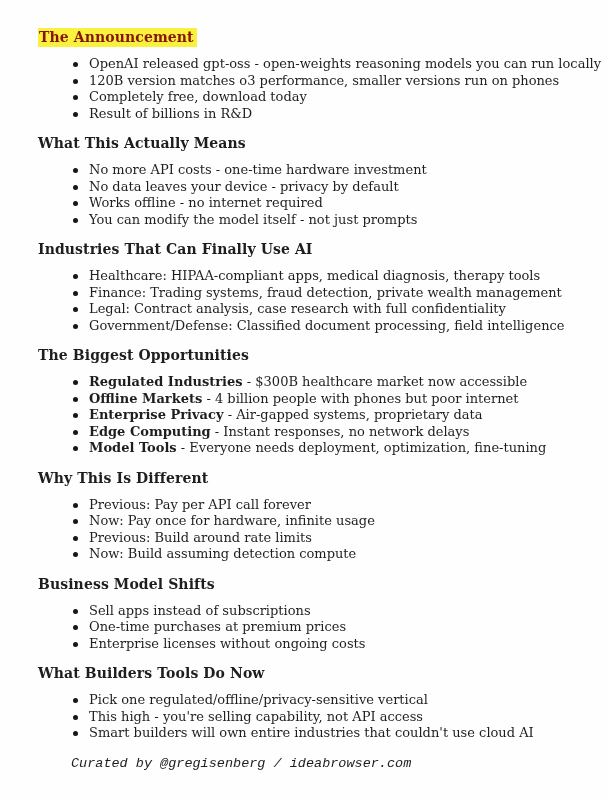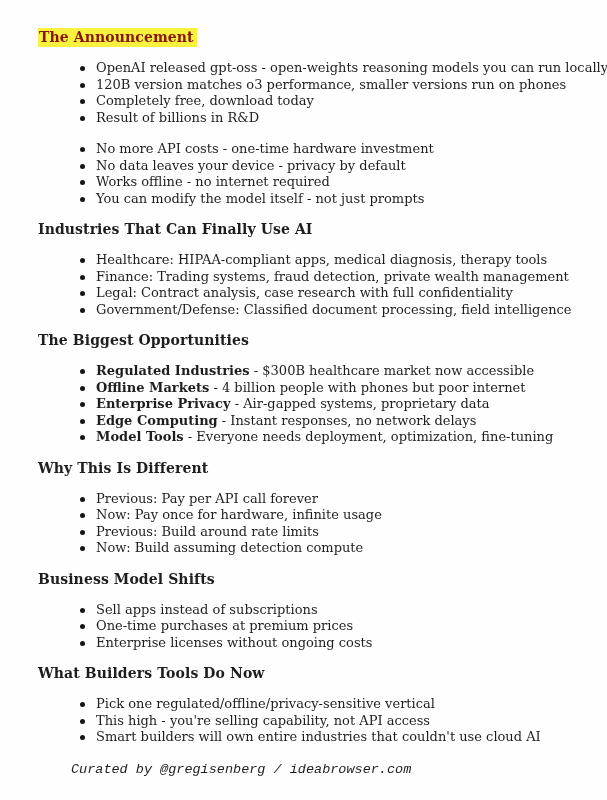--- a/index.html
+++ b/index.html
@@ -29,21 +29,21 @@
   #sections h2.section-heading:first-child {
     margin-top: 0;
   }
   .highlight {
     background: var(--highlight-color, #f8f23e);
     color: var(--heading-red, #871408);
     padding: 1px 3px 2px 1px;
   }
   ul.bullet-list {
     list-style: none;
-    margin: 15px;
+    margin: 8px;
     padding: 0 0 0 26px;
   }
   li.bullet-item {
     position: relative;
     font-size: 13px;
     line-height: 16.5px;
     padding-left: 17px;
     white-space: nowrap;
   }
   li.bullet-item::before {
@@ -73,20 +73,21 @@
 
 <div class="page">
   <div id="sections">
       <h2 class="section-heading"><span class="highlight">The Announcement</span></h2>
       <ul class="bullet-list">
         <li class="bullet-item">OpenAI released gpt-oss - open-weights reasoning models you can run locally</li>
         <li class="bullet-item">120B version matches o3 performance, smaller versions run on phones</li>
         <li class="bullet-item">Completely free, download today</li>
         <li class="bullet-item">Result of billions in R&amp;D</li>
       </ul>
+      <h2 class="section-heading">What This Actually Means</h2>
       <ul class="bullet-list">
         <li class="bullet-item">No more API costs - one-time hardware investment</li>
         <li class="bullet-item">No data leaves your device - privacy by default</li>
         <li class="bullet-item">Works offline - no internet required</li>
         <li class="bullet-item">You can modify the model itself - not just prompts</li>
       </ul>
       <h2 class="section-heading">Industries That Can Finally Use AI</h2>
       <ul class="bullet-list">
         <li class="bullet-item">Healthcare: HIPAA-compliant apps, medical diagnosis, therapy tools</li>
         <li class="bullet-item">Finance: Trading systems, fraud detection, private wealth management</li>

